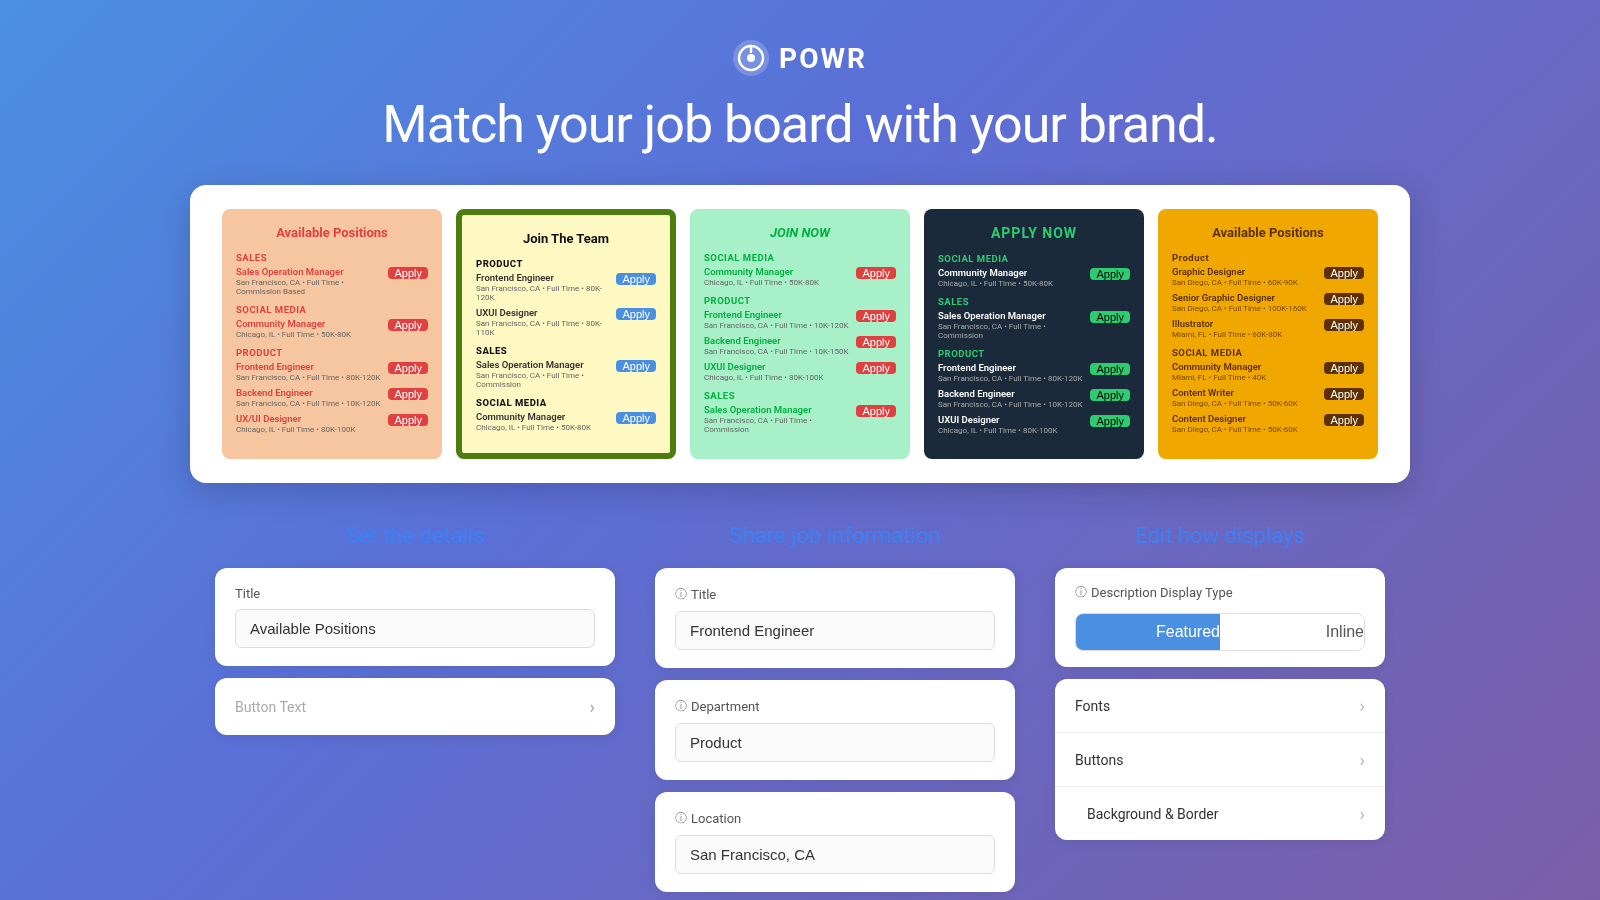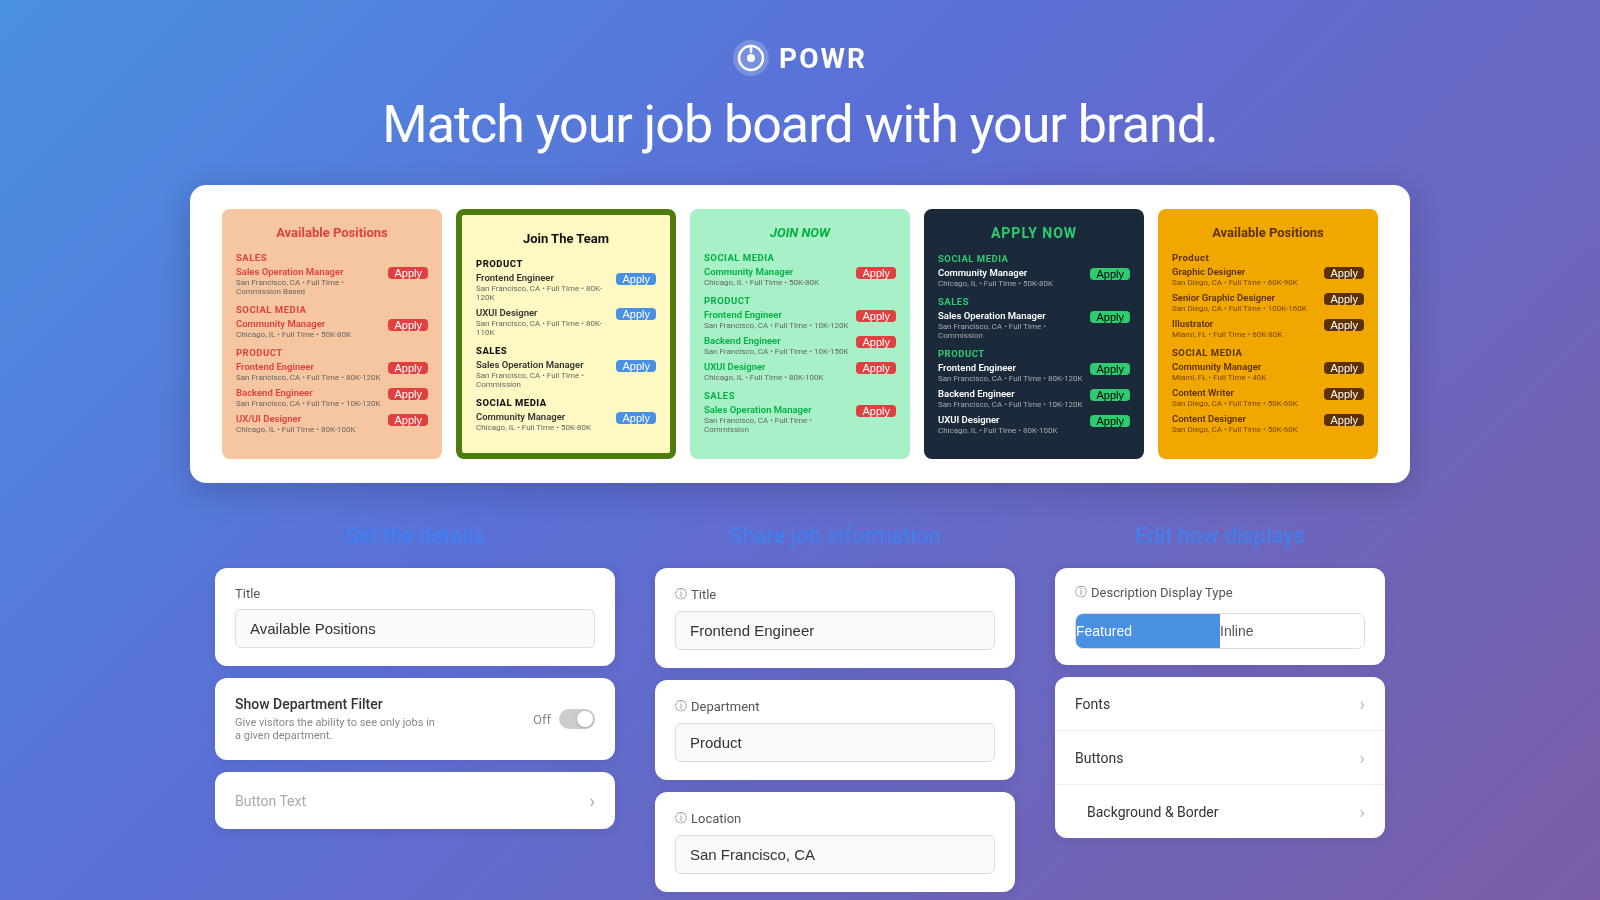--- a/index.html
+++ b/index.html
@@ -281,22 +281,22 @@
 
     .type-toggle-group {
       display: flex;
       border: 1px solid #ddd;
       border-radius: 8px;
       overflow: hidden;
     }
     .type-btn {
       flex: 1;
       padding: 9px 0;
-      text-align: left;
-      font-size: 14px;
+      text-align: right;
+      font-size: 16px;
       cursor: pointer;
       border: none;
       background: #fff;
       color: #555;
     }
     .type-btn.active {
       background: #4a90e2;
       color: #fff;
       font-weight: 500;
     }
@@ -591,32 +591,20 @@
   <div class="panel">
     <div class="panel-title">Set the details</div>
 
     <div class="form-card">
       <div class="field-label">
         <span>Title</span>
       </div>
       <input type="text" class="text-input" value="Available Positions" style="">
     </div>
 
-    <div class="form-card">
-      <div class="toggle-row">
-        <div class="toggle-info">
-          <div class="toggle-title">Show Department Filter</div>
-          <div class="toggle-desc">Give visitors the ability to see only jobs in a given department.</div>
-        </div>
-        <div class="toggle-right">
-          <span class="toggle-label">Off</span>
-          <div class="toggle-switch"></div>
-        </div>
-      </div>
-    </div>
 
     <div class="form-card">
       <div class="nav-row">
         <span class="nav-label">Button Text</span>
         <span class="nav-arrow">›</span>
       </div>
     </div>
   </div>
 
   <div class="panel middle-panel">

